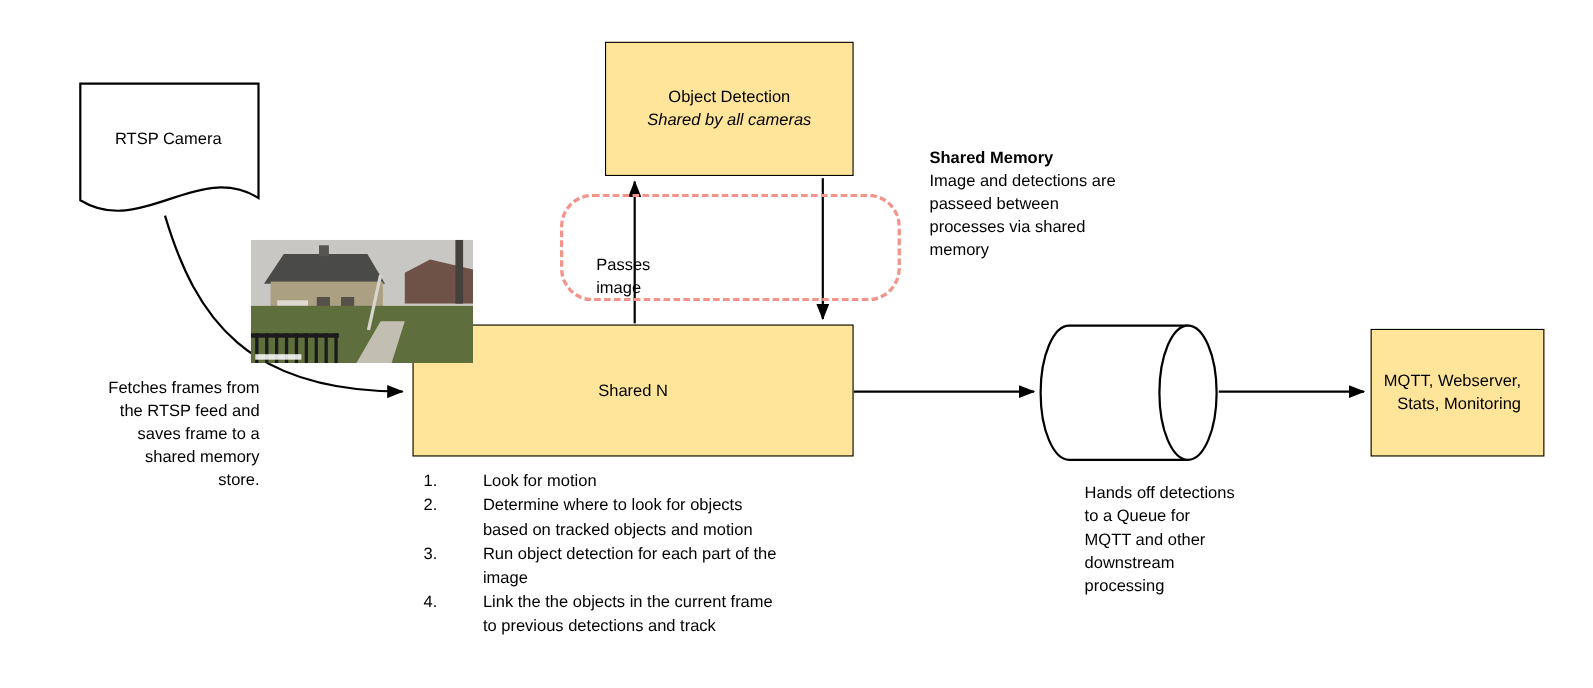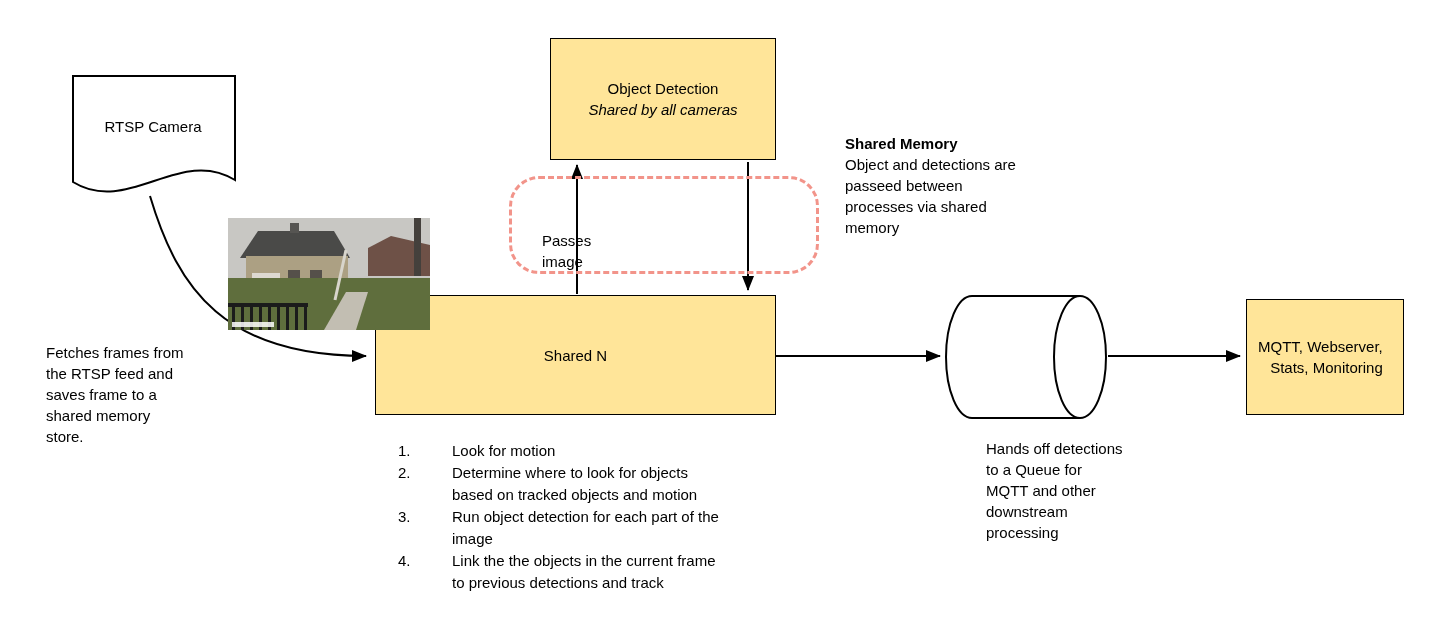--- a/index.html
+++ b/index.html
@@ -24,26 +24,26 @@
   }
   .label { position:absolute; z-index:4; line-height:21px; }
   .center { text-align:center; }
   #rtsp-label { left:88px; top:116px; width:130px; text-align:center; z-index:4; }
   #od-box { left:550px; top:38px; width:226px; height:122px; }
   #camera-box { left:375px; top:295px; width:401px; height:120px; }
   #outputs-box { left:1246px; top:299px; width:158px; height:116px; align-items:flex-start; text-align:right; padding-left:11px; }
   #queue-label { left:952px; top:335px; width:100px; text-align:center; }
   #passes-label { left:542px; top:211px; width:80px;margin-top:19px; }
   #retrieves-label { left:706px; top:203px; width:110px; }
-  #fetch-label { left:46px; top:342px; width:190px; }
+  #fetch-label { left:46px; top:342px; width:190px;text-align:right; }
   #sharedmem-label { left:845px; top:133px; width:225px; }
   #handsoff-label { left:986px; top:438px; width:190px; }
   #photo { position:absolute; left:228px; top:218px; width:202px; height:112px; z-index:5; }
   ol.steps { position:absolute; left:378px; top:423px; width:400px; z-index:4;
-    list-style:none; counter-reset:step; margin:17px; padding:0; }
+    list-style:none; counter-reset:step; margin:4px; padding:0; }
   ol.steps li { counter-increment:step; position:relative; padding-left:57px;
     line-height:22px; white-space:pre-line; }
   ol.steps li::before { content:counter(step) "."; position:absolute; left:3px; top:0; }
 </style>
 </head>
 <body>
 
 <div class="canvas">
 
   <svg class="layer" width="1448" height="625" viewBox="0 0 1448 625">
@@ -95,21 +95,21 @@
 image</div>
 
   <div class="label preline" id="fetch-label">Fetches frames from
 the RTSP feed and
 saves frame to a
 shared memory
 store.</div>
 
   <div class="label" id="sharedmem-label">
     <div class="bold">Shared Memory</div>
-    <div class="preline">Object and detections are
+    <div class="preline">Image and detections are
 passeed between
 processes via shared
 memory</div>
   </div>
 
   <div class="label preline" id="handsoff-label">Hands off detections
 to a Queue for
 MQTT and other
 downstream
 processing</div>

